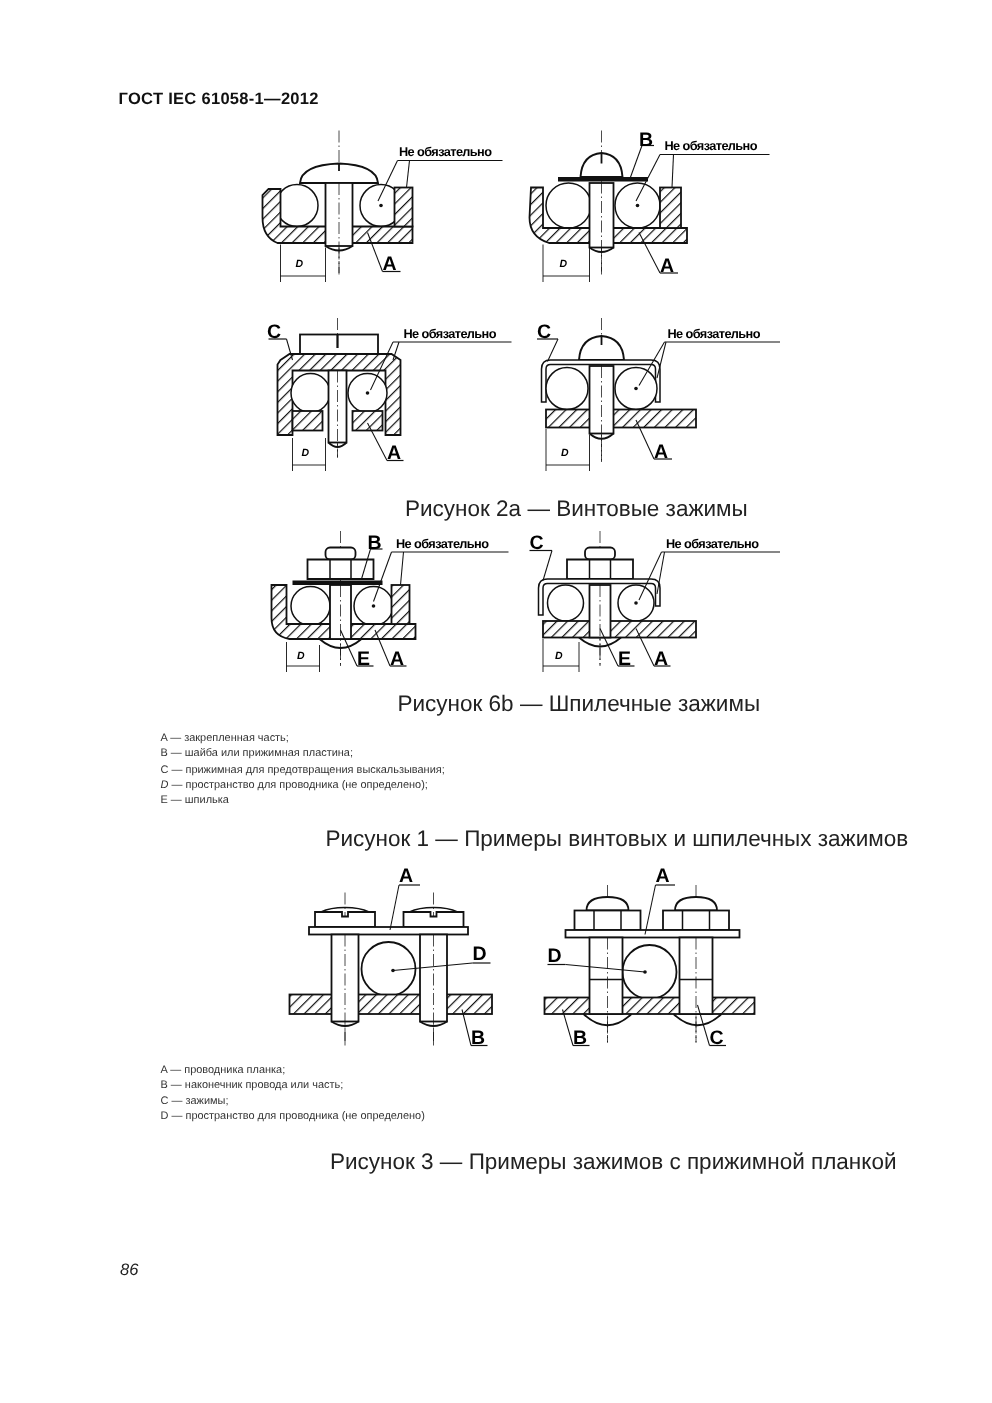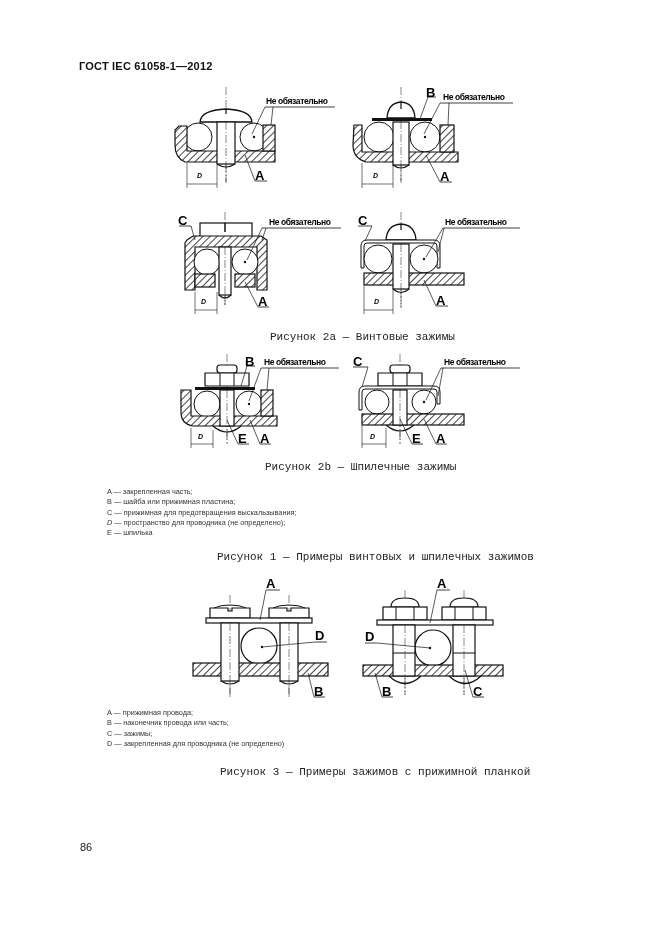--- a/index.html
+++ b/index.html
@@ -1,23 +1,23 @@
 <!DOCTYPE html>
 <html><head>
 <meta charset="utf-8">
 <style>
   html, body { margin:0; padding:0; background:#fff; }
   body { width:661px; height:935px; position:relative; overflow:hidden; font-family:"Liberation Sans", sans-serif; color:#111; }
   .abs { position:absolute; }
   .header { left:79px; top:60px; font-size:11px; font-weight:bold; letter-spacing:0.2px; }
-  .caption { font-size:11px; color:#222; white-space:nowrap;font-family:Liberation Mono, monospace; }
+  .caption { font-size:15px; color:#222; white-space:nowrap; }
   .legend { left:107px; font-size:7.3px; color:#333; line-height:10.3px; }
   .legend div { white-space:nowrap; }
   .legend i { font-style:italic; }
-  .pagenum { left:80px; top:841px; font-size:11px; color:#222; }
+  .pagenum { left:80px; top:841px; font-size:11px; color:#222;font-style:italic; }
   svg { position:absolute; overflow:visible; }
   svg text { font-family:"Liberation Sans", sans-serif; }
   .lbl { font-size:13px; font-weight:bold; }
   .nlbl { font-size:8.5px; font-weight:bold; letter-spacing:-0.4px; }
   .dlbl { font-size:7px; font-weight:bold; font-style:italic; }
 </style>
 </head>
 <body>
 
 <svg width="0" height="0" style="position:absolute">
@@ -204,21 +204,21 @@
   <line x1="14" y1="92" x2="38" y2="92" stroke="#111" stroke-width="0.6"></line>
   <text class="dlbl" x="22" y="87">D</text>
   <line x1="52" y1="67" x2="64" y2="92" stroke="#111" stroke-width="0.7"></line>
   <line x1="64" y1="92" x2="75" y2="92" stroke="#111" stroke-width="0.8"></line>
   <text class="lbl" x="64" y="91">E</text>
   <line x1="76" y1="67" x2="88" y2="92" stroke="#111" stroke-width="0.7"></line>
   <line x1="88" y1="92" x2="99" y2="92" stroke="#111" stroke-width="0.8"></line>
   <text class="lbl" x="88" y="91">A</text>
 </svg>
 
-<div class="abs caption" style="left:265px;top:461px">Рисунок 2b — Шпилечные зажимы</div>
+<div class="abs caption" style="left:265px;top:461px">Рисунок 6b — Шпилечные зажимы</div>
 
 <div class="abs legend" style="top:487px">
   <div><span>A</span><span> — закрепленная часть;</span></div>
   <div><span>B</span><span> — шайба или прижимная пластина;</span></div>
   <div><span>C</span><span> — прижимная для предотвращения выскальзывания;</span></div>
   <div><i>D</i><span> — пространство для проводника (не определено);</span></div>
   <div><span>E</span><span> — шпилька</span></div>
 </div>
 
 <div class="abs caption" style="left:217px;top:551px">Рисунок 1 — Примеры винтовых и шпилечных зажимов</div>
@@ -282,21 +282,21 @@
   <text class="lbl" x="10" y="66">D</text>
   <line x1="20" y1="98" x2="27" y2="122" stroke="#111" stroke-width="0.7"></line>
   <line x1="27" y1="122" x2="38" y2="122" stroke="#111" stroke-width="0.8"></line>
   <text class="lbl" x="27" y="121">B</text>
   <line x1="110" y1="95" x2="118" y2="122" stroke="#111" stroke-width="0.7"></line>
   <line x1="118" y1="122" x2="129" y2="122" stroke="#111" stroke-width="0.8"></line>
   <text class="lbl" x="118" y="121">C</text>
 </svg>
 
 <div class="abs legend" style="top:708px">
-  <div><span>A</span><span> — прижимная провода;</span></div>
+  <div><span>A</span><span> — проводника планка;</span></div>
   <div><span>B</span><span> — наконечник провода или часть;</span></div>
   <div><span>C</span><span> — зажимы;</span></div>
-  <div><span>D</span><span> — закрепленная для проводника (не определено)</span></div>
+  <div><span>D</span><span> — пространство для проводника (не определено)</span></div>
 </div>
 
 <div class="abs caption" style="left:220px;top:766px">Рисунок 3 — Примеры зажимов с прижимной планкой</div>
 
 <div class="abs pagenum">86</div>
 
 </body></html>

